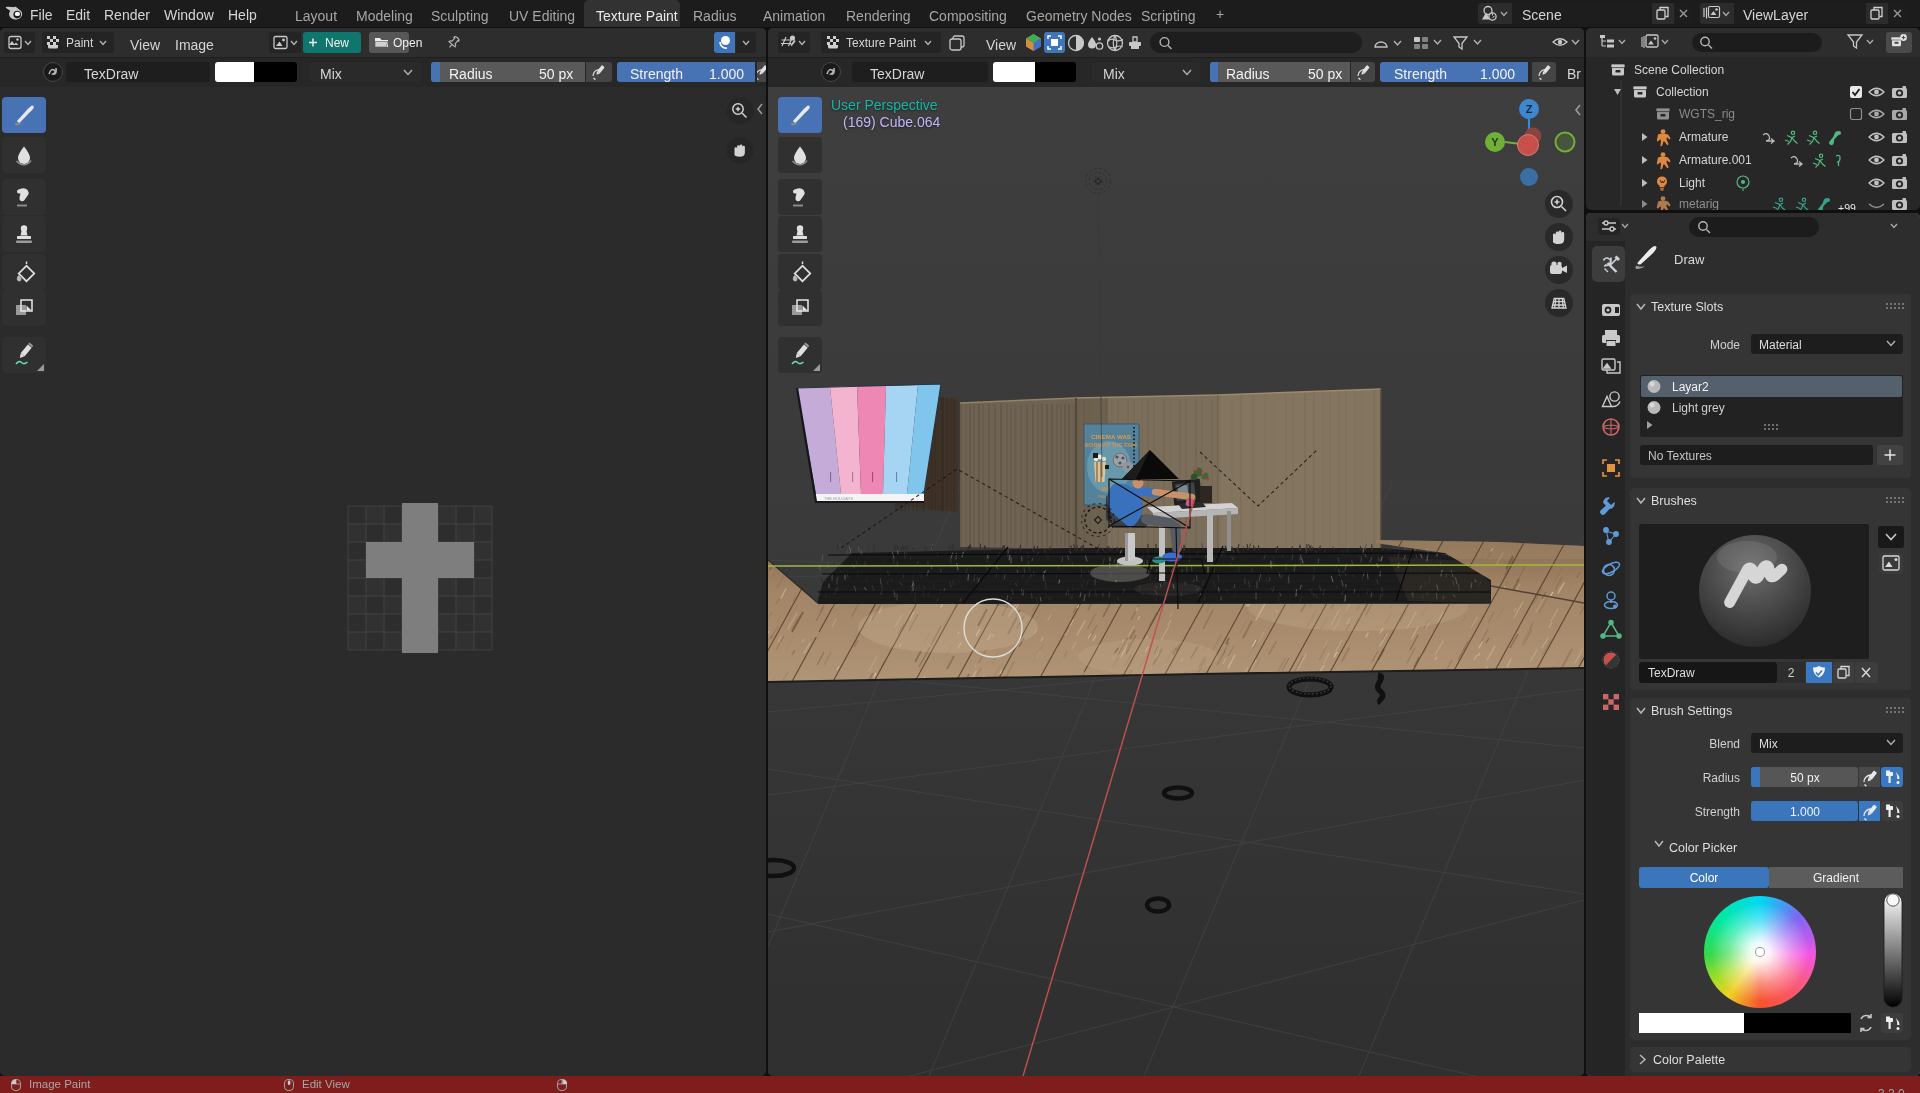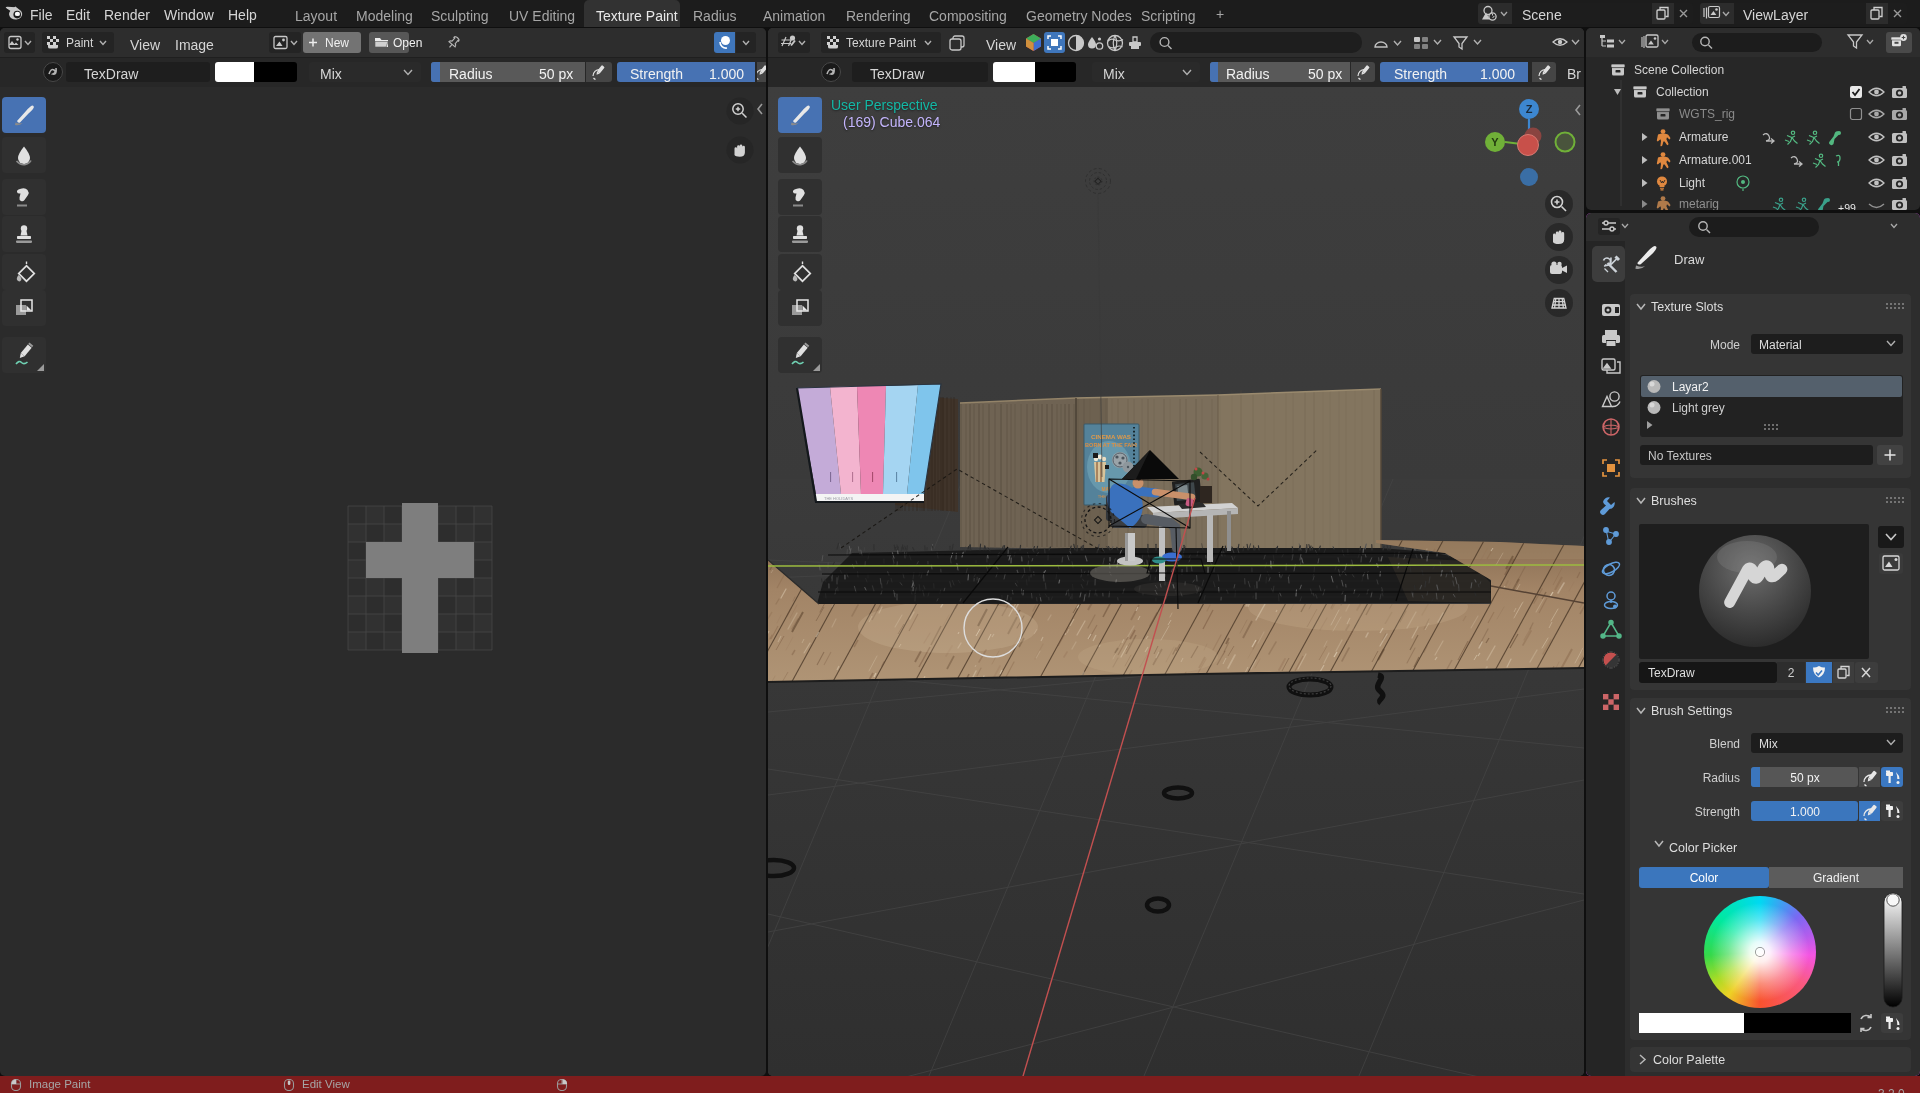--- a/index.html
+++ b/index.html
@@ -129,21 +129,21 @@
     <div class="t" style="left:130px;top:10px">View</div>
     <div class="t" style="left:175px;top:10px">Image</div>
     <div class="btn" style="left:269px;top:4px;width:32px;height:21px;background:#242424">
       <svg width="32" height="21">
             <rect x="5" y="4.5" width="13" height="12" rx="1.5" fill="none" stroke="#c8c8c8" stroke-width="1.3"></rect>
             <path d="M7,14 l3.5,-4.5 l3,4.5z" fill="#c8c8c8"></path>
             <circle cx="14.5" cy="8" r="1.4" fill="#c8c8c8"></circle>
             <path d="M22,9 l3,3.5 l3,-3.5" fill="none" stroke="#b0b0b0" stroke-width="1.4"></path>
           </svg>
     </div>
-    <div class="btn" style="left:303px;top:4px;width:58px;height:21px;background:#737373">
+    <div class="btn" style="left:303px;top:4px;width:58px;height:21px;background:#0f766e">
       <svg width="58" height="21">
             <path d="M10,6.5 v8 M6,10.5 h8" stroke="#ececec" stroke-width="1.5"></path>
             <text x="22" y="15" font-size="12" fill="#f0f0f0" font-family="Liberation Sans,sans-serif">New</text>
           </svg>
     </div>
     <div class="btn" style="left:369px;top:4px;width:40px;height:21px;background:#575757">
       <svg width="62" height="21">
             <path d="M6,6 h5 l1.5,2 h6.5 v7 h-13z" fill="#ececec"></path>
             <path d="M6,9.5 h13 l-1.8,5.5 h-11.2z" fill="#d0d0d0" stroke="#575757" stroke-width="0.6"></path>
             <text x="24" y="15" font-size="12" fill="#f0f0f0" font-family="Liberation Sans,sans-serif">Open</text>

